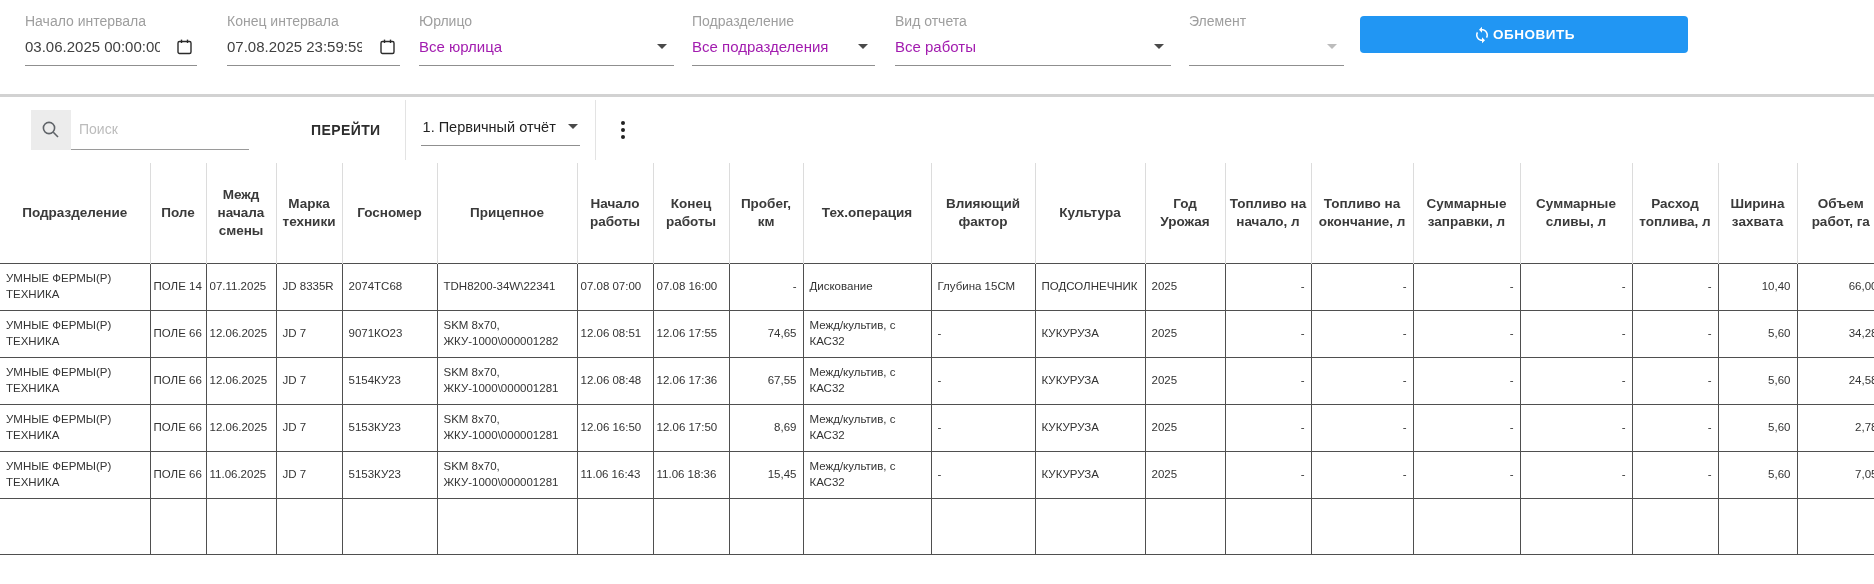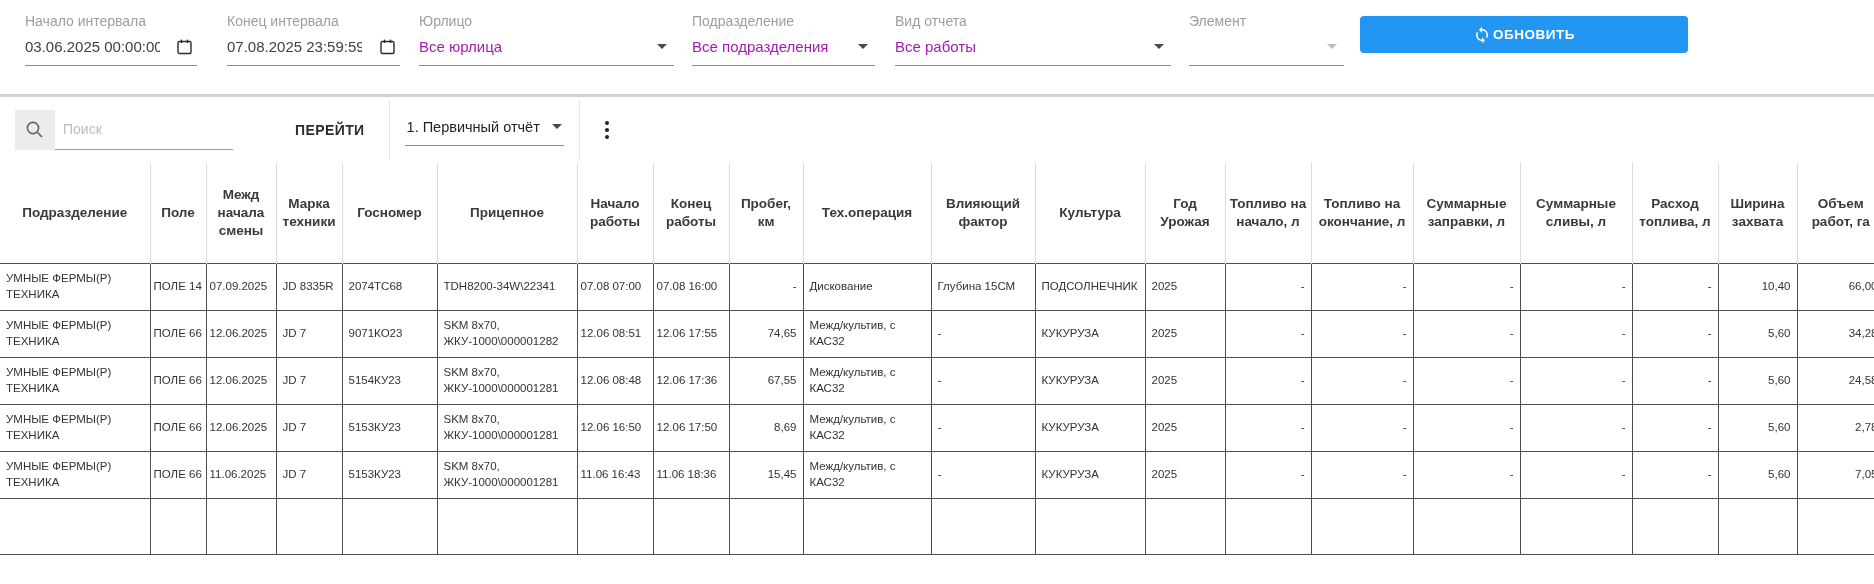--- a/index.html
+++ b/index.html
@@ -31,21 +31,21 @@
   .arrow.dark  { border-top-color:#1c1c1c; border-left-width:6px; border-right-width:6px; border-top-width:6px; }
   .refresh-btn {
     margin-left:16px; margin-top:3px; width:328px; height:37px;
     background:#2196f3; color:#fff; border:none; border-radius:4px;
     font-family:"Liberation Sans", sans-serif; font-size:13.5px; font-weight:700; letter-spacing:.5px;
     display:flex; align-items:center; justify-content:center; gap:2px; cursor:pointer;
   }
   
   .hdivider { height:3px; background:#d2d2d2; margin-top:15px; }
   
-  .toolbar { display:flex; align-items:center; height:66px; padding-left:15px; }
+  .toolbar { display:flex; align-items:center; height:66px; padding-left:31px; }
   .search-wrap { display:flex; align-items:flex-end; }
   .search-box { width:40px; height:40px; background:#ececec; display:flex; align-items:center; justify-content:center; cursor:pointer; }
   .search-input {
     width:178px; height:39px; border:none; outline:none; background:transparent;
     border-bottom:1px solid #9a9a9a; font-family:"Liberation Sans", sans-serif;
     font-size:14px; color:#333; padding:0 4px 2px 8px;
   }
   .search-input::placeholder { color:#bcbcbc; }
   .go-btn {
     margin-left:56px; background:none; border:none; cursor:pointer;
@@ -235,21 +235,21 @@
           <th>Суммарные сливы, л</th>
           <th>Расход топлива, л</th>
           <th>Ширина захвата</th>
           <th>Объем работ, га</th>
         </tr>
       </thead>
     <tbody>
         <tr>
           <td class="al-l">УМНЫЕ ФЕРМЫ(Р) ТЕХНИКА</td>
           <td class="al-l">ПОЛЕ 14</td>
-          <td class="al-l">07.09.2025</td>
+          <td class="al-l">07.11.2025</td>
           <td class="al-l">JD 8335R</td>
           <td class="al-l">2074ТС68</td>
           <td class="al-l">TDH8200-34W\22341</td>
           <td class="al-c">07.08 07:00</td>
           <td class="al-c">07.08 16:00</td>
           <td class="al-r">-</td>
           <td class="al-l">Дискование</td>
           <td class="al-l">Глубина 15СМ</td>
           <td class="al-l">ПОДСОЛНЕЧНИК</td>
           <td class="al-l">2025</td>

